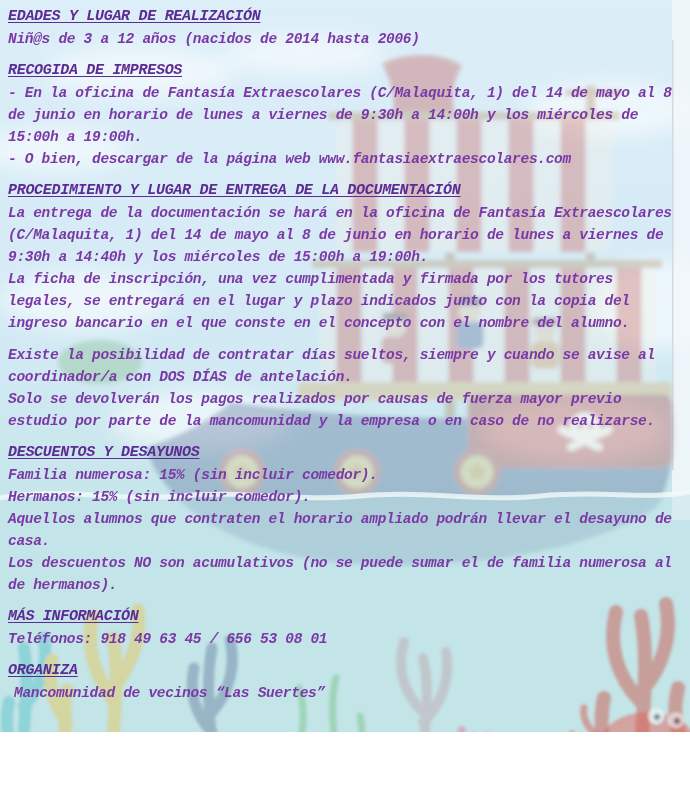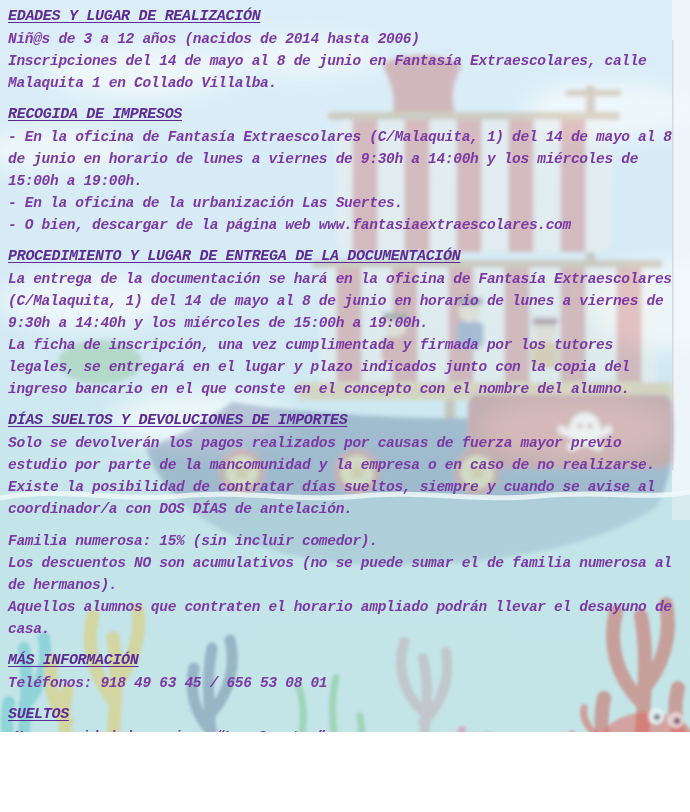--- a/index.html
+++ b/index.html
@@ -175,52 +175,51 @@
         <path d="M2,-12 Q16,-4 30,-12" fill="none" stroke="#b84038" stroke-width="3" stroke-linecap="round"></path>
       </g>
     </svg>
   </div>
 
   <main class="content">
 
     <section>
       <h2>EDADES Y LUGAR DE REALIZACIÓN</h2>
       <p>Niñ@s de 3 a 12 años (nacidos de 2014 hasta 2006)</p>
-      <p>Inscripciones del 14 de mayo al 8 de junio en Fantasía Extraescolares, calle Malaquita 1 en Collado Villalba.</p>
     </section>
 
     <section>
       <h2>RECOGIDA DE IMPRESOS</h2>
       <p>- En la oficina de Fantasía Extraescolares (C/Malaquita, 1) del 14 de mayo al 8 de junio en horario de lunes a viernes de 9:30h a 14:00h y los miércoles de 15:00h a 19:00h.</p>
-      <p>- En la oficina de la urbanización Las Suertes.</p>
       <p>- O bien, descargar de la página web www.fantasiaextraescolares.com</p>
     </section>
 
     <section>
       <h2>PROCEDIMIENTO Y LUGAR DE ENTREGA DE LA DOCUMENTACIÓN</h2>
       <p>La entrega de la documentación se hará en la oficina de Fantasía Extraescolares (C/Malaquita, 1) del 14 de mayo al 8 de junio en horario de lunes a viernes de 9:30h a 14:40h y los miércoles de 15:00h a 19:00h.</p>
       <p>La ficha de inscripción, una vez cumplimentada y firmada por los tutores legales, se entregará en el lugar y plazo indicados junto con la copia del ingreso bancario en el que conste en el concepto con el nombre del alumno.</p>
     </section>
 
     <section>
-      <h2>DÍAS SUELTOS Y DEVOLUCIONES DE IMPORTES</h2>
+      <p>Existe la posibilidad de contratar días sueltos, siempre y cuando se avise al coordinador/a con DOS DÍAS de antelación.</p>
       <p>Solo se devolverán los pagos realizados por causas de fuerza mayor previo estudio por parte de la mancomunidad y la empresa o en caso de no realizarse.</p>
-      <p>Existe la posibilidad de contratar días sueltos, siempre y cuando se avise al coordinador/a con DOS DÍAS de antelación.</p>
-    </section>
-
-    <section>
+    </section>
+
+    <section>
+      <h2>DESCUENTOS Y DESAYUNOS</h2>
       <p>Familia numerosa: 15% (sin incluir comedor).</p>
+      <p>Hermanos: 15% (sin incluir comedor).</p>
+      <p>Aquellos alumnos que contraten el horario ampliado podrán llevar el desayuno de casa.</p>
       <p>Los descuentos NO son acumulativos (no se puede sumar el de familia numerosa al de hermanos).</p>
-      <p>Aquellos alumnos que contraten el horario ampliado podrán llevar el desayuno de casa.</p>
     </section>
 
     <section class="gap-lg">
       <h2>MÁS INFORMACIÓN</h2>
       <p>Teléfonos: 918 49 63 45 / 656 53 08 01</p>
     </section>
 
     <section>
-      <h2>SUELTOS</h2>
+      <h2>ORGANIZA</h2>
       <p class="indent">Mancomunidad de vecinos “Las Suertes”</p>
     </section>
 
   </main>
 </div>
 
 </body></html>

